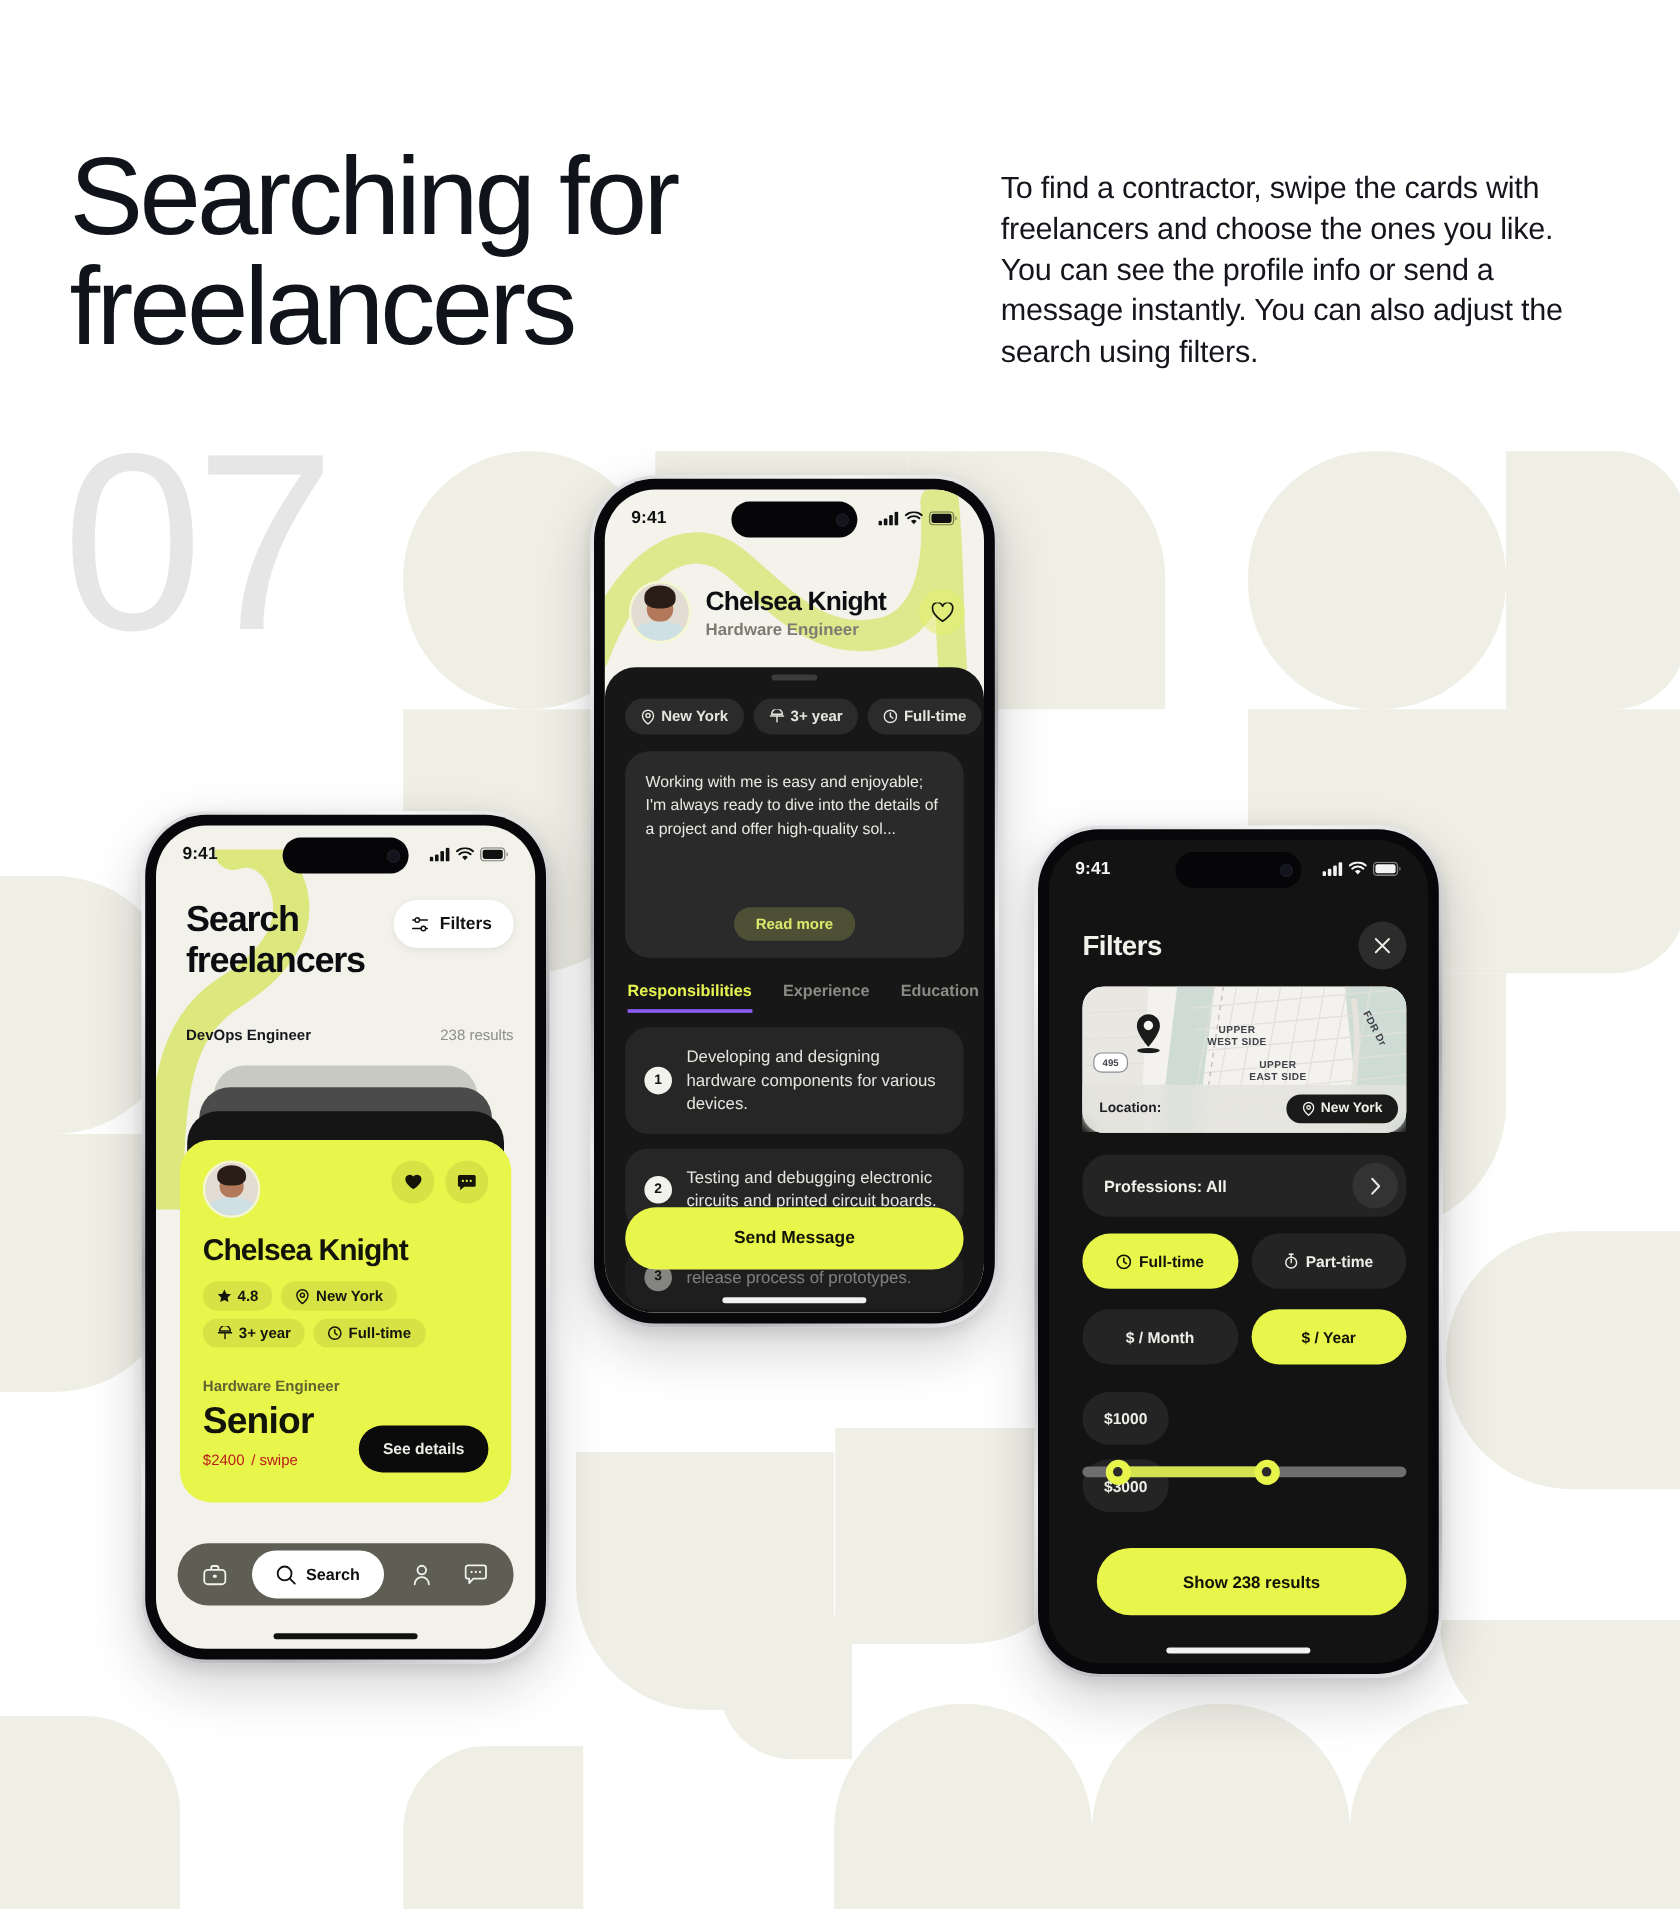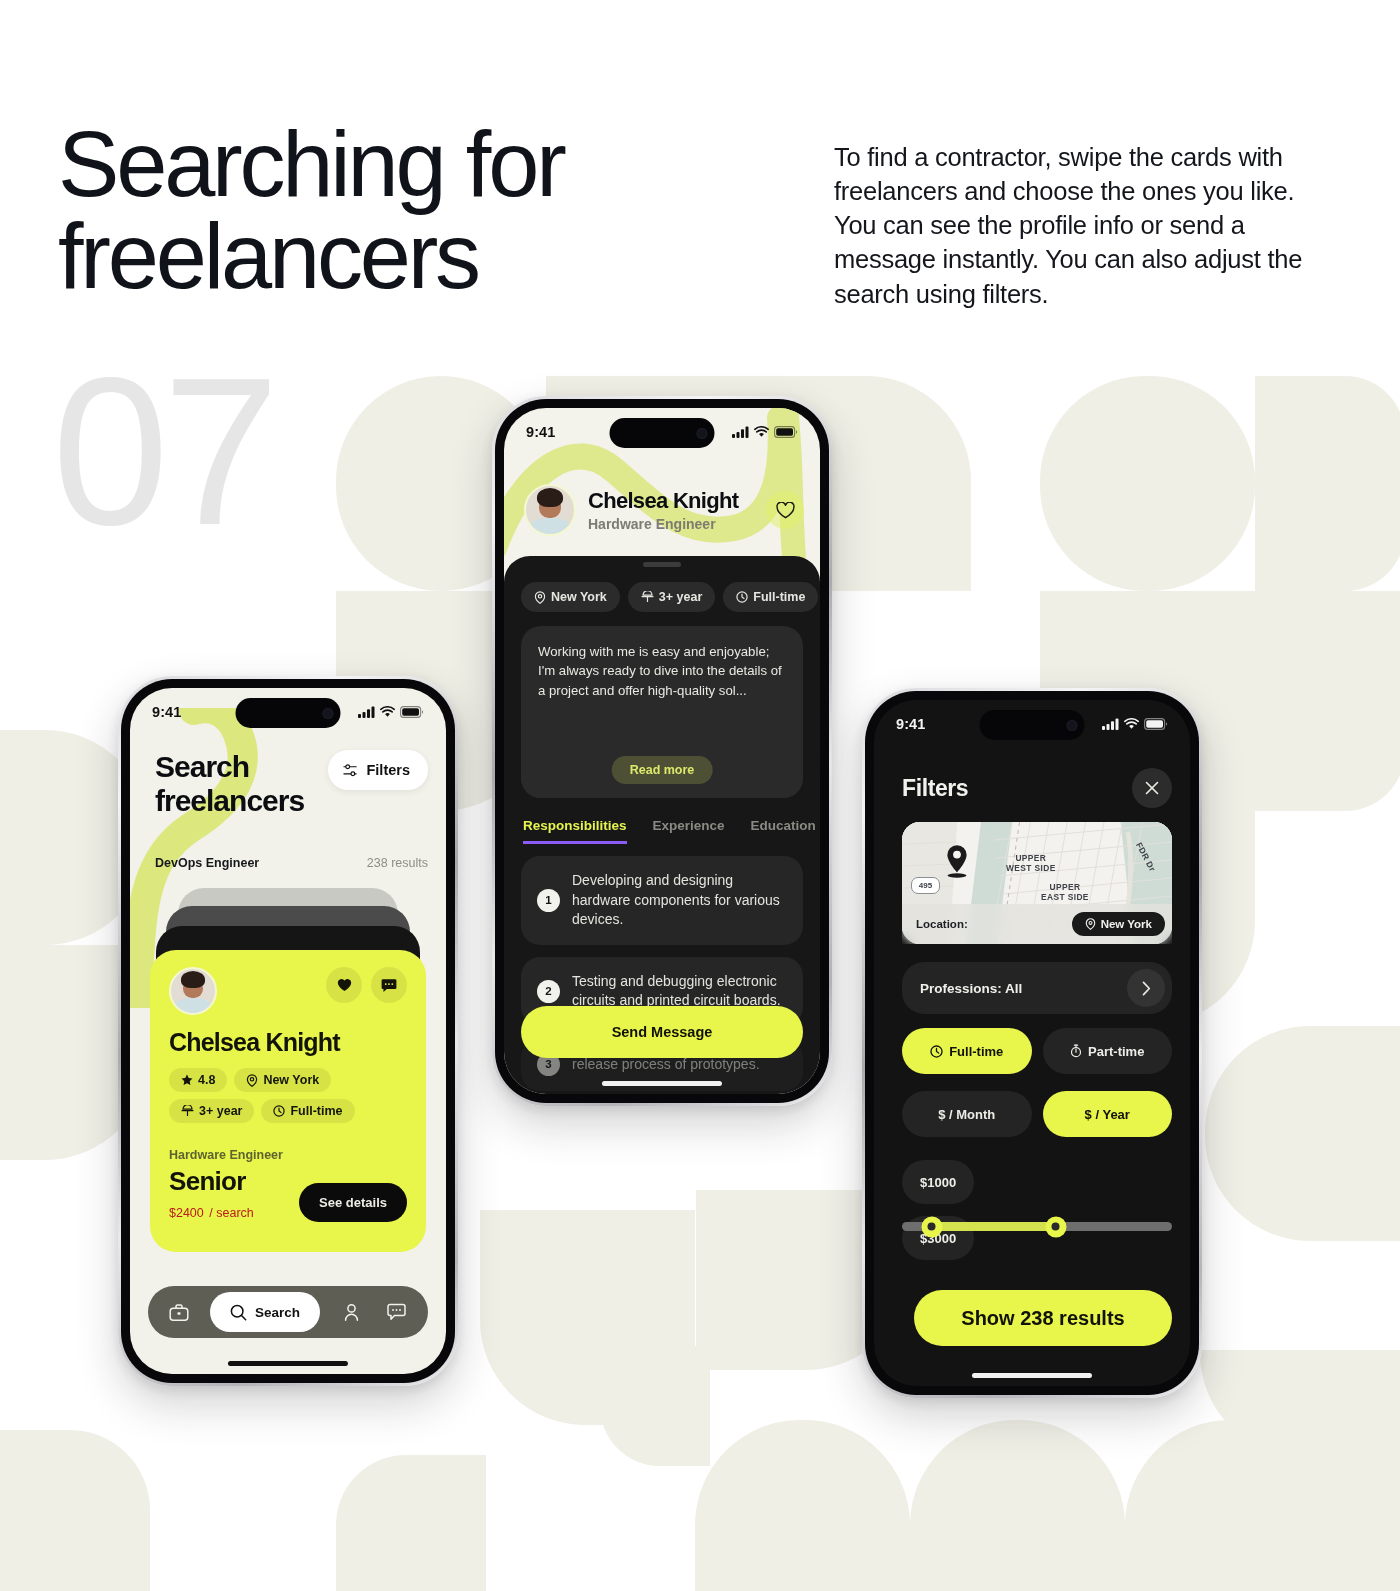--- a/index.html
+++ b/index.html
@@ -127,21 +127,21 @@
   }
   .mc-name { font-size:25px; font-weight:700; letter-spacing:-0.8px; color:#121309; margin-top:13px; }
   .chips { display:flex; flex-wrap:wrap; gap:7px; margin-top:11px; }
   .chip {
     background:rgba(0,0,0,0.07); border-radius:16px;
     padding:5px 12px; font-size:12.5px; font-weight:600; color:#14150C;
     display:flex; align-items:center; gap:5px;
   }
   .mc-role { font-size:12.5px; color:#5E6330; font-weight:600; margin-top:25px; }
   .mc-bottom { display:flex; align-items:flex-end; justify-content:space-between; margin-top:4px; }
-  .mc-lvl { font-size:26px; font-weight:700; letter-spacing:-0.7px; color:#121309; }
+  .mc-lvl { font-size:31px; font-weight:700; letter-spacing:-0.7px; color:#121309; }
   .mc-price { font-size:20px; font-weight:700; color:#121309; margin-top:2px; }
   .mc-price span { font-size:12.5px; font-weight:500; color:#b91c1c; }
   .see-btn {
     background:#0B0B0B; color:#EDEDE5; border-radius:22px;
     padding:12px 20px; font-size:13px; font-weight:600;
   }
   .tabbar {
     position:absolute; left:18px; right:18px; bottom:36px; z-index:20;
     height:52px; border-radius:26px; background:#5E5E55;
     display:flex; align-items:center; justify-content:space-between;
@@ -289,21 +289,21 @@
   .s-knob {
     position:absolute; top:50%; transform:translate(-50%,-50%);
     width:21px; height:21px; border-radius:50%; background:#E8F54A;
     display:flex; align-items:center; justify-content:center;
   }
   .s-knob::after { content:""; width:8px; height:8px; border-radius:50%; background:#2A2A2A; }
   .show-btn {
     position:absolute; left:40px; right:18px; z-index:12;
     height:56px; border-radius:28px; background:#E8F54A;
     display:flex; align-items:center; justify-content:center;
-    font-size:20px; font-weight:600; color:#121308;
+    font-size:14px; font-weight:600; color:#121308;
   }
 </style>
 </head>
 <body>
 
 <div id="page">
 
   <div id="blobs">
     <div class="blob" style="left:336px;top:376px;width:210px;height:215px;border-radius:105px 105px 105px 105px;"></div>
     <div class="blob" style="left:546px;top:376px;width:210px;height:215px;border-radius:0 0 0 0;"></div>
@@ -454,21 +454,21 @@
                 </svg>
               <span>Full-time</span>
             </div>
           </div>
           <div class="mc-role">Hardware Engineer</div>
           <div class="mc-bottom">
             <div>
               <div class="mc-lvl">Senior</div>
               <div class="mc-price">
                 <span>$2400</span>
-                <span>/ search</span>
+                <span>/ swipe</span>
               </div>
             </div>
             <div class="see-btn">See details</div>
           </div>
         </div>
       </div>
 
       <div class="tabbar">
         <div class="tab-ico">
           <svg width="20" height="19" viewBox="0 0 20 19">

